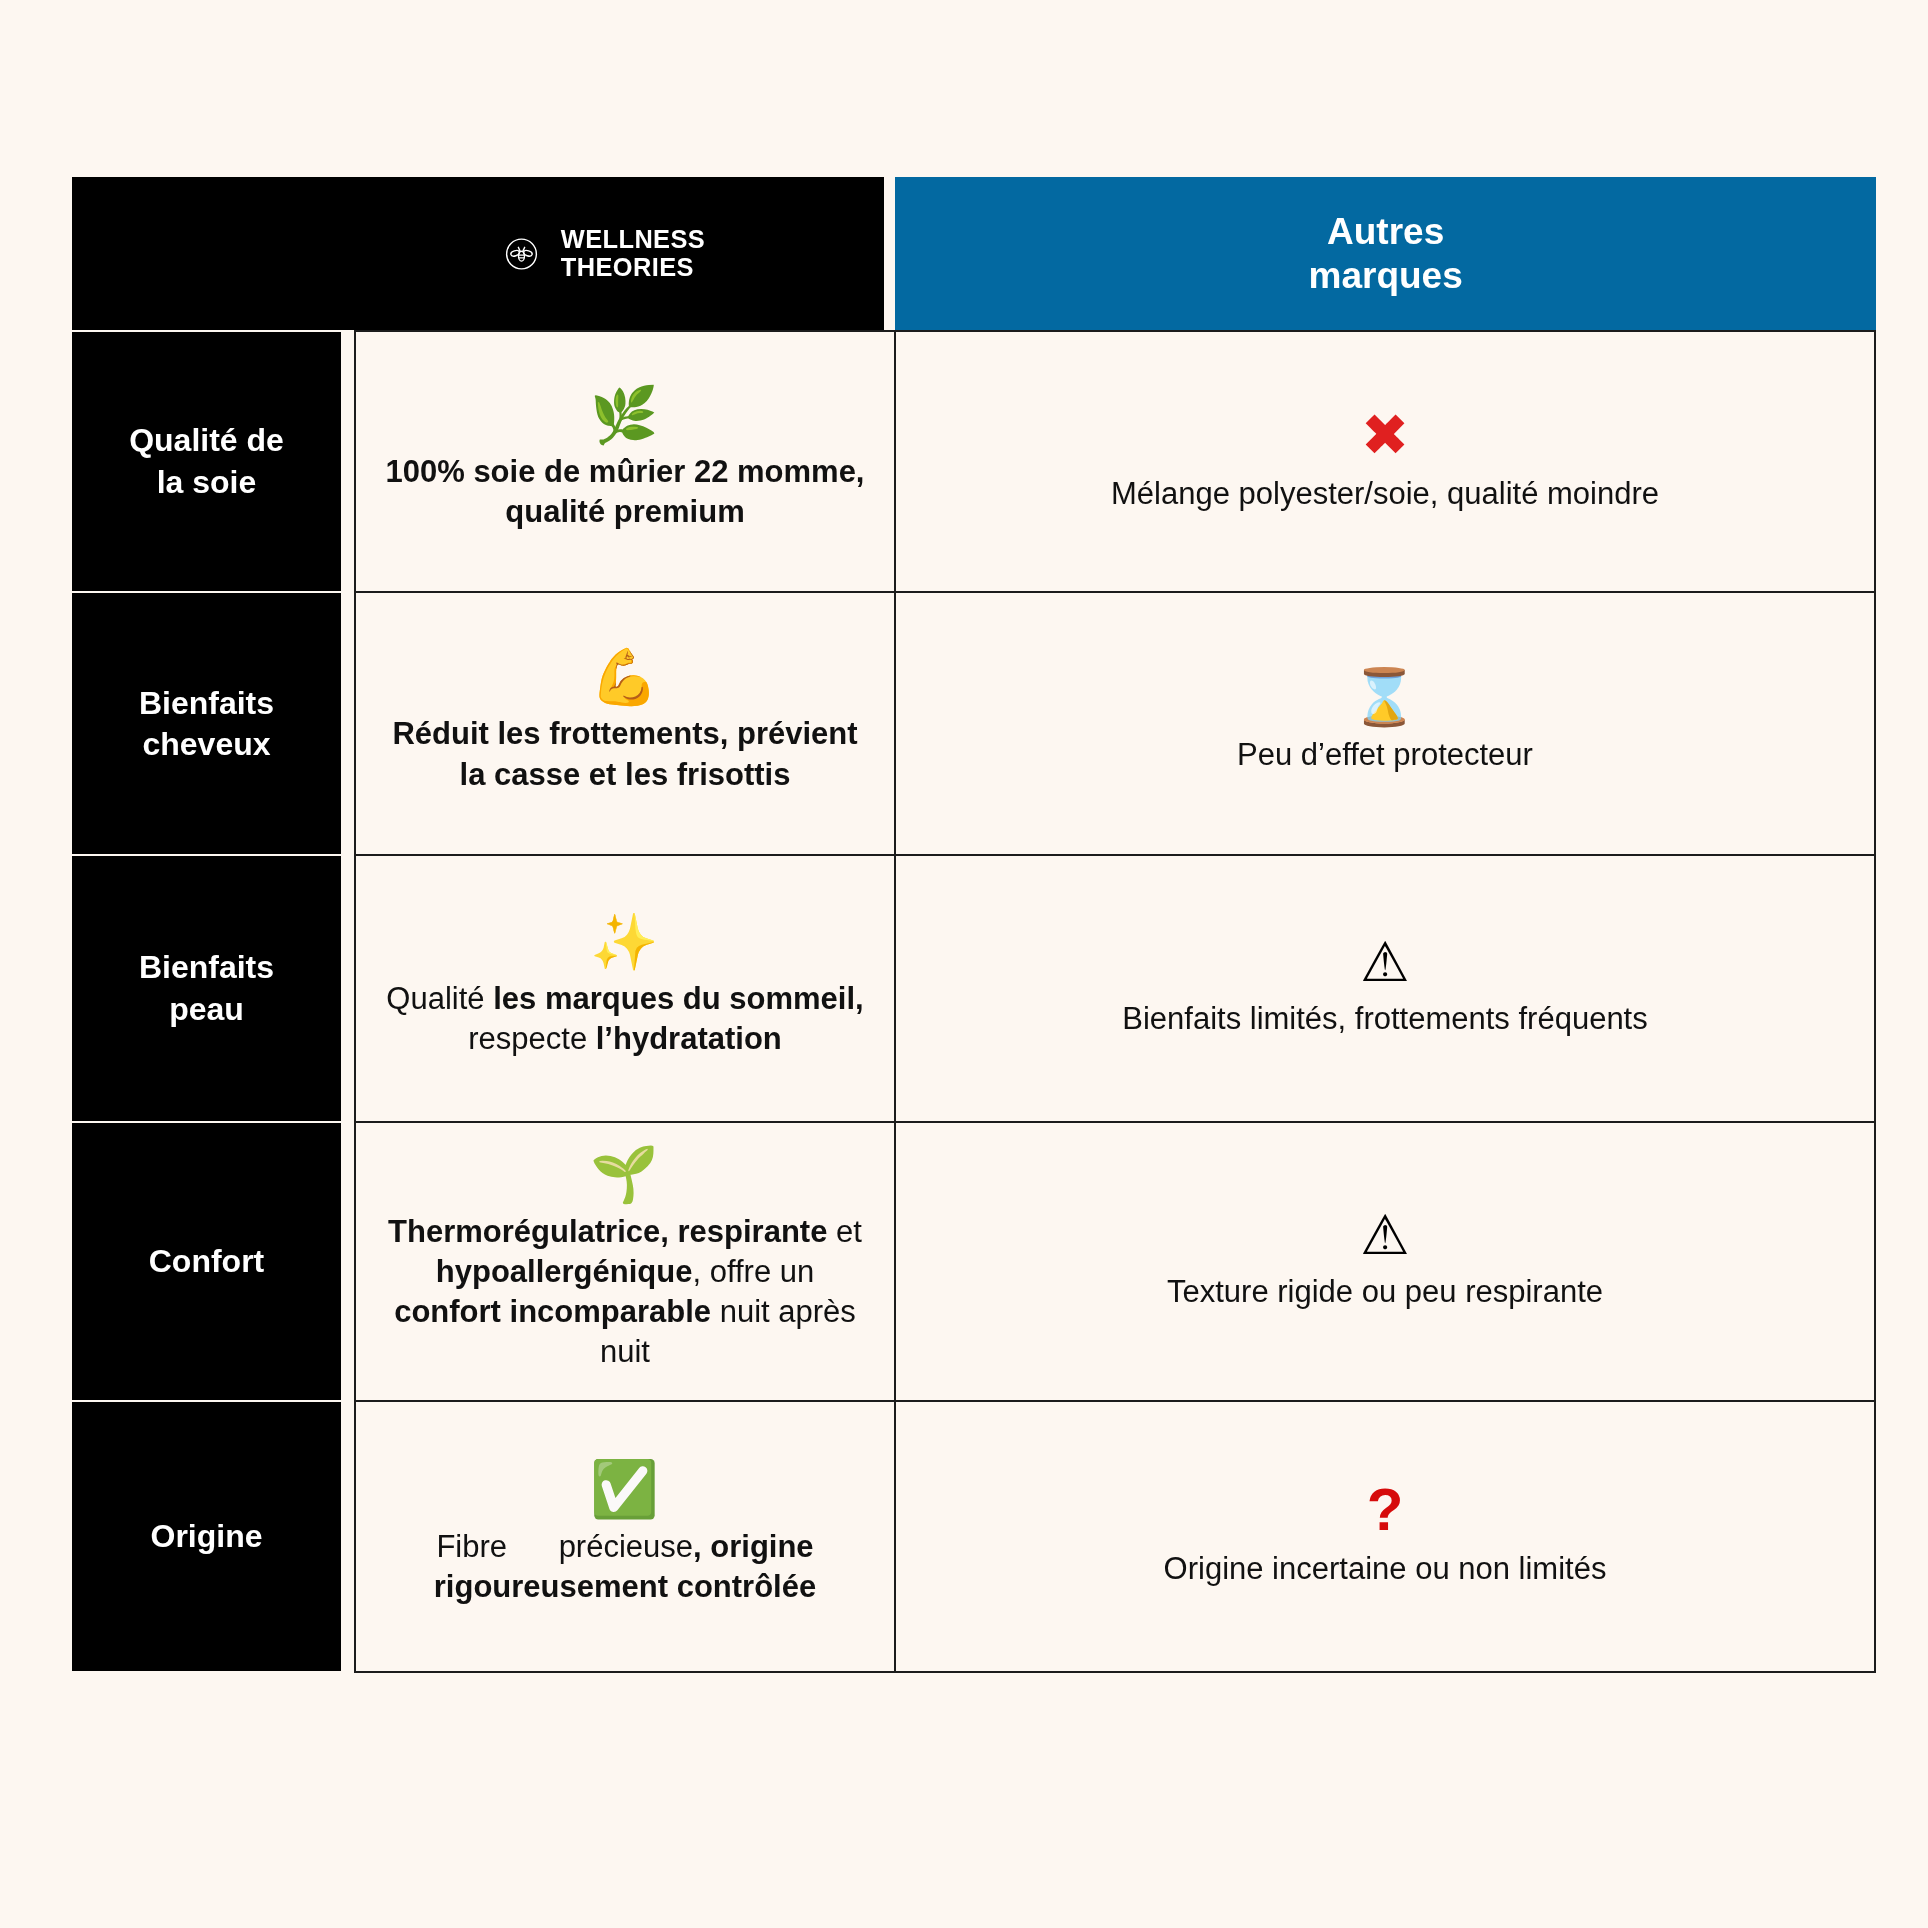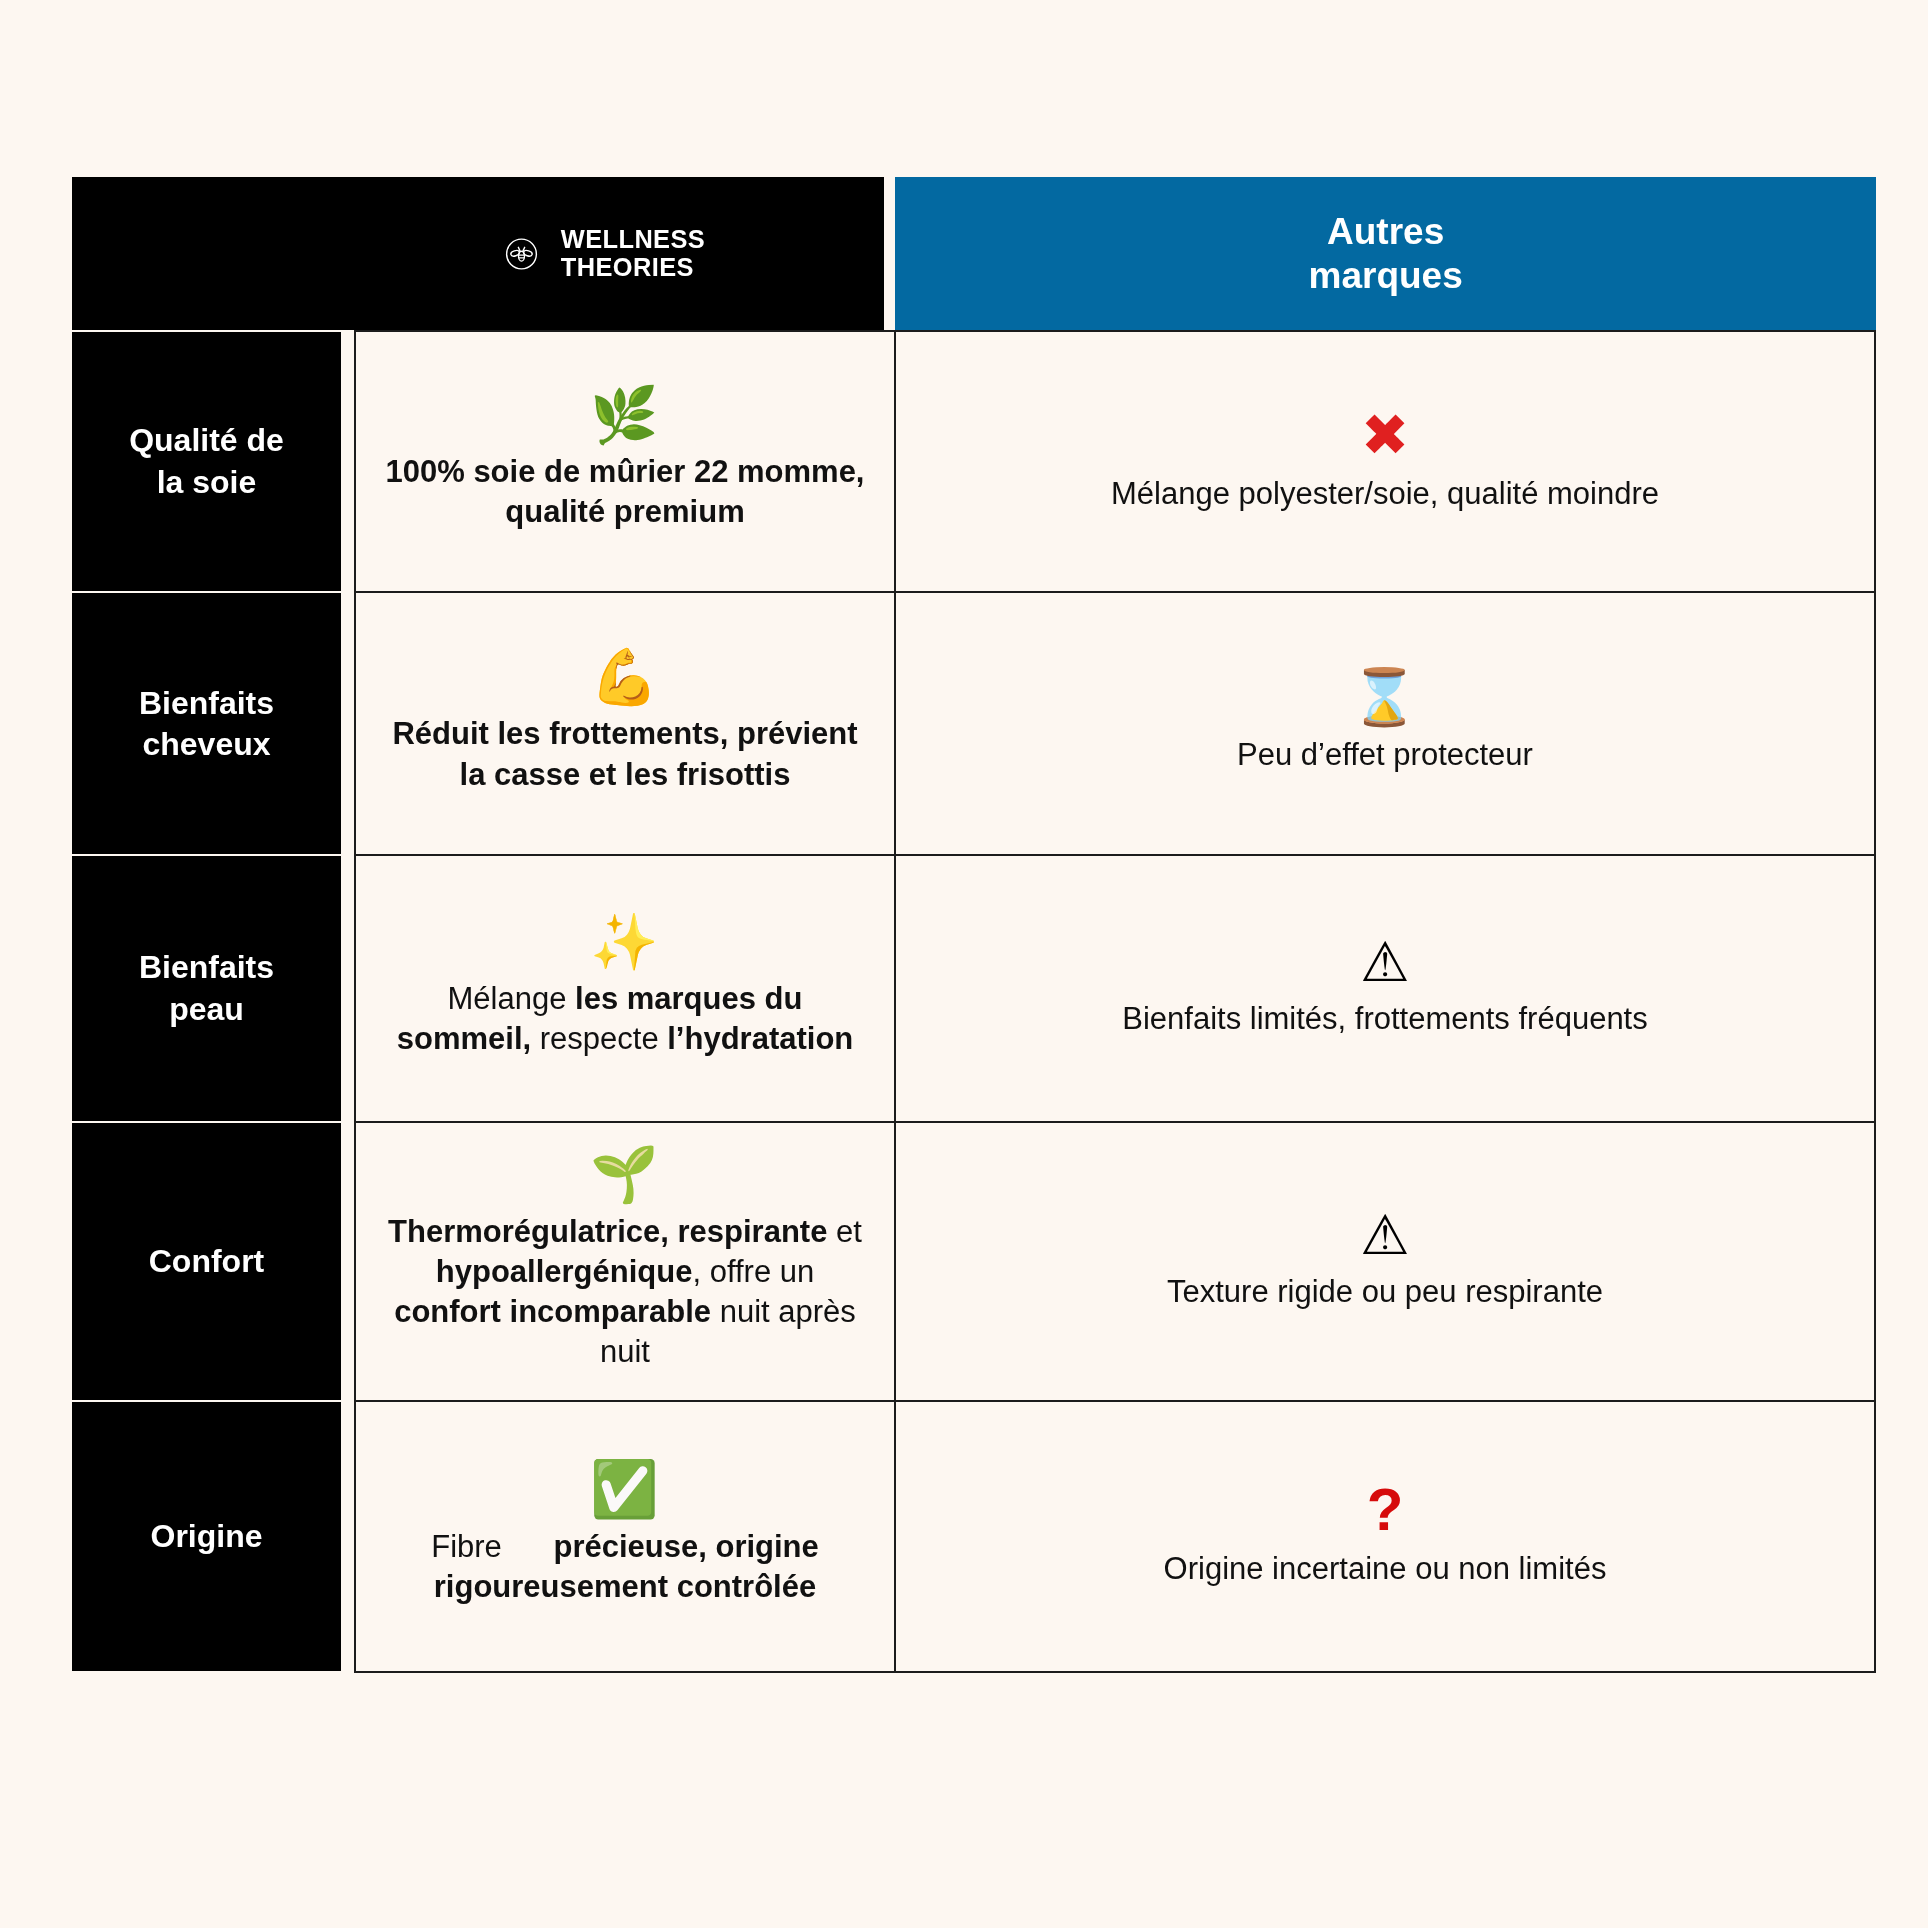--- a/index.html
+++ b/index.html
@@ -225,21 +225,21 @@
           <span class="cell-text"><span class="reg" style="font-weight: 400;">Peu d’effet protecteur</span></span>
         </div>
       </div>
 
       <div class="trow r2">
         <div class="cell-label">Bienfaits
 peau</div>
         <div class="cell-spacer"></div>
         <div class="cell-content cell-wt">
           <span class="cell-icon">✨</span>
-          <span class="cell-text"><span class="reg" style="font-weight: 400;">Mélange </span><span class="" style="font-weight: 700;">les marques du sommeil,</span><span class="reg" style="font-weight: 400;"> respecte </span><span class="" style="font-weight: 700;">l’hydratation</span></span>
+          <span class="cell-text"><span class="reg" style="font-weight: 400;">Qualité </span><span class="" style="font-weight: 700;">les marques du sommeil,</span><span class="reg" style="font-weight: 400;"> respecte </span><span class="" style="font-weight: 700;">l’hydratation</span></span>
         </div>
         <div class="cell-content cell-alt">
           <span class="cell-icon">⚠</span>
           <span class="cell-text"><span class="reg" style="font-weight: 400;">Bienfaits limités, frottements fréquents</span></span>
         </div>
       </div>
 
       <div class="trow r3">
         <div class="cell-label">Confort</div>
         <div class="cell-spacer"></div>
@@ -251,21 +251,21 @@
           <span class="cell-icon">⚠</span>
           <span class="cell-text"><span class="reg" style="font-weight: 400;">Texture rigide ou peu respirante</span></span>
         </div>
       </div>
 
       <div class="trow r4">
         <div class="cell-label">Origine</div>
         <div class="cell-spacer"></div>
         <div class="cell-content cell-wt">
           <span class="cell-icon">✅</span>
-          <span class="cell-text"><span class="reg" style="font-weight: 400;">Fibre </span><span class="" style="font-weight: 700; margin-left: 43px;">précieuse</span><span class="reg" style="font-weight: 700;">, origine </span><span class="" style="font-weight: 700;">rigoureusement contrôlée</span></span>
+          <span class="cell-text"><span class="reg" style="font-weight: 400;">Fibre </span><span class="" style="font-weight: 400; margin-left: 43px;">précieuse</span><span class="reg" style="font-weight: 700;">, origine </span><span class="" style="font-weight: 700;">rigoureusement contrôlée</span></span>
         </div>
         <div class="cell-content cell-alt">
           <span class="cell-icon qmark">?</span>
           <span class="cell-text"><span class="reg" style="font-weight: 400;">Origine incertaine ou non limités</span></span>
         </div>
       </div>
 
     </div>
   </div>
 </div>

